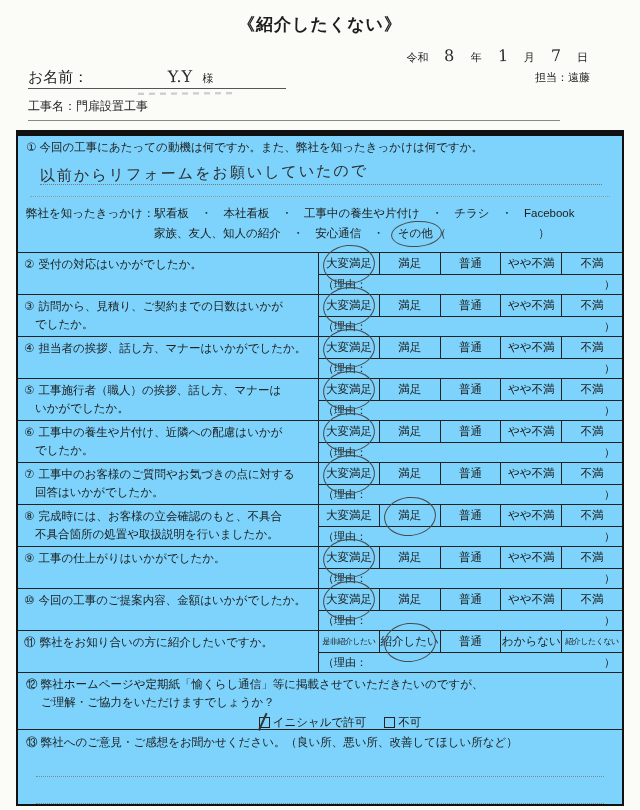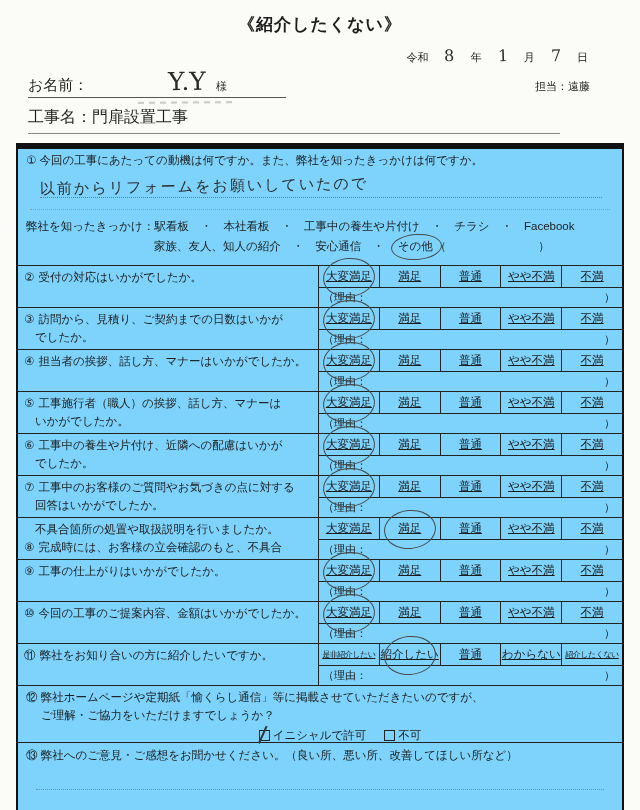--- a/index.html
+++ b/index.html
@@ -29,32 +29,32 @@
   .name-row {
     display:flex; justify-content:space-between; align-items:flex-end;
     margin:2px 28px 0 28px;
   }
   .name-left {
     width:258px; border-bottom:1.2px solid #555;
     display:flex; align-items:baseline; gap:10px;
     padding-bottom:1px; position:relative;
   }
   .name-label { font-size:15px; }
-  .name-value { font-size:25px; margin-left:70px; transform:rotate(-1deg); }
+  .name-value { font-size:16px; margin-left:70px; transform:rotate(-1deg); }
   .name-honorific { font-size:11px; }
   .erased {
     position:absolute; top:100%; left:110px; width:95px; height:7px;
     margin-top:2px; opacity:.35;
     background:repeating-linear-gradient(90deg,#777 0 6px,transparent 6px 11px);
     clip-path:polygon(0 40%,100% 30%,100% 60%,0 70%);
   }
   .staff { font-size:11px; padding-right:22px; padding-bottom:4px; }
   .project-row {
     margin:9px 28px 0 28px; width:532px;
-    border-bottom:1px solid #888; font-size:16px; padding-bottom:5px;
+    border-bottom:1px solid #888; font-size:12px; padding-bottom:5px;
   }
   
   .survey-table {
     width:608px; margin:9px auto 0 auto;
     border:2px solid #111; border-top:6px solid #111;
     background:#7dd3fc;
     display:flex; flex-direction:column; height:676px;
   }
   section { border-bottom:1.5px solid #222; }
   
@@ -81,21 +81,21 @@
     width:301px; border-right:1.5px solid #222;
     padding:3px 3px 0 6px; font-size:11.5px; line-height:1.55;
   }
   .qline .qno { margin-right:1px; }
   .qline.cont { padding-left:11px; }
   .ropts { flex:1; display:flex; flex-direction:column; }
   .opts { display:flex; height:22px; border-bottom:1px solid #222; }
   .cell {
     flex:1; border-right:1px solid #222;
     display:flex; align-items:center; justify-content:center;
-    font-size:11.5px; position:relative;text-decoration:underline;
+    font-size:11.5px; position:relative;
   }
   .cell:last-child { border-right:none; }
   .cell.small { font-size:8px; letter-spacing:-0.5px; }
   .hand-circle {
     position:absolute; left:4px; right:4px; top:-8px; bottom:-10px;
     border:1.6px solid #4a4a4a; border-radius:50%;
     transform:rotate(-6deg); pointer-events:none; z-index:2;
   }
   .reason {
     flex:1; display:flex; justify-content:space-between; align-items:center;
@@ -352,22 +352,22 @@
             </div>
       <div class="reason">
         <span class="reason-open">（理由：</span>
         <span class="reason-close">）</span>
       </div>
     </div>
   </div>
 
   <div class="rating-row">
     <div class="qcell">
+            <div class="qline"><span class="qno">⑧ </span>完成時には、お客様の立会確認のもと、不具合</div>
             <div class="qline cont">不具合箇所の処置や取扱説明を行いましたか。</div>
-            <div class="qline"><span class="qno">⑧ </span>完成時には、お客様の立会確認のもと、不具合</div>
           </div>
     <div class="ropts">
       <div class="opts">
               <div class="cell">
                 <span>大変満足</span>
               </div>
               <div class="cell">
                 <span>満足</span>
                 <span class="hand-circle"></span>
               </div>

